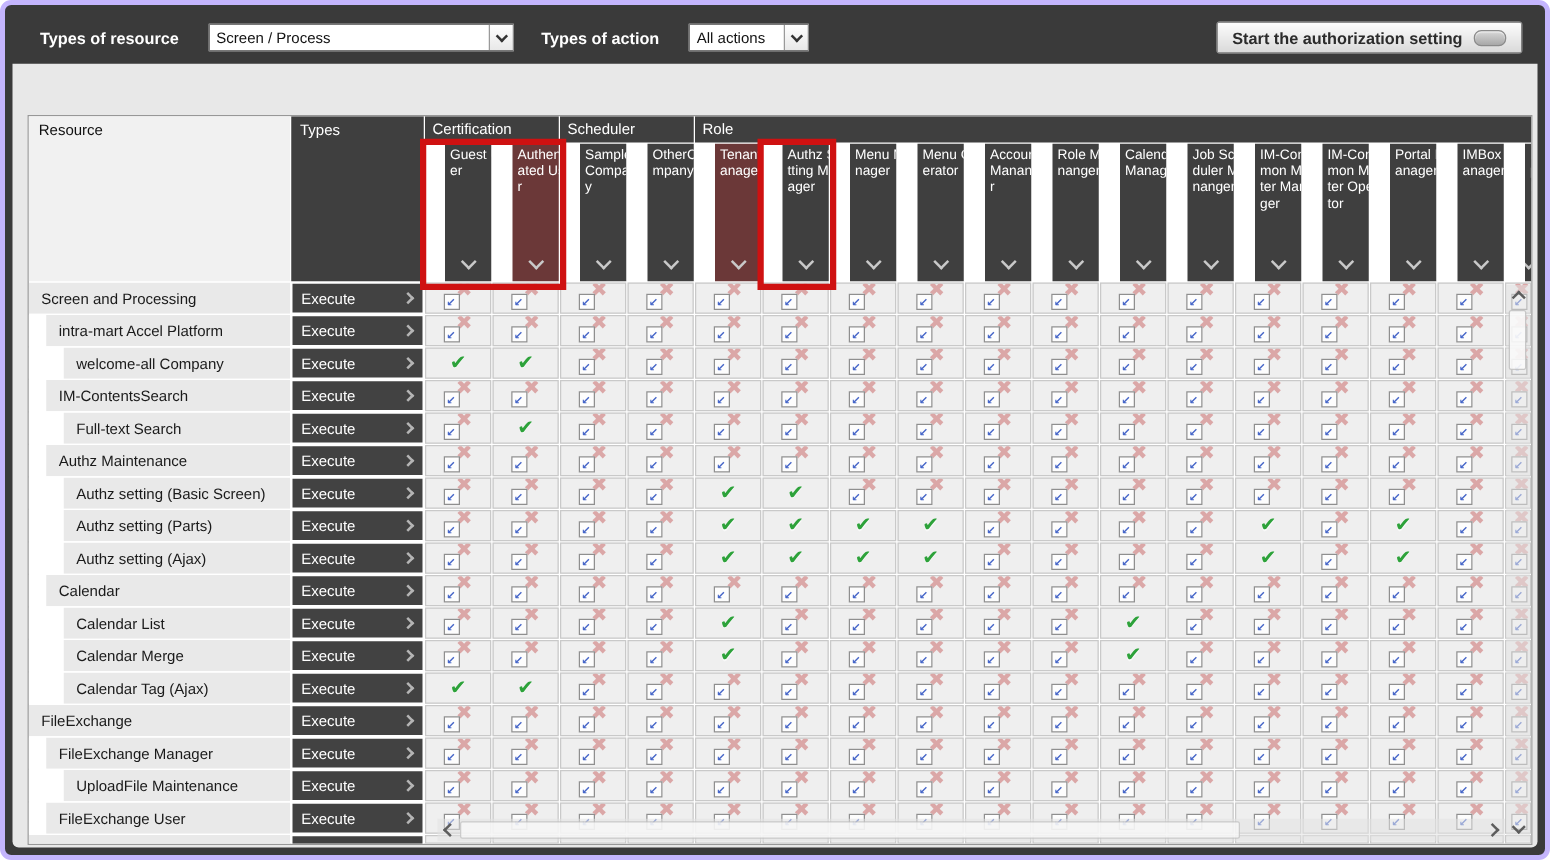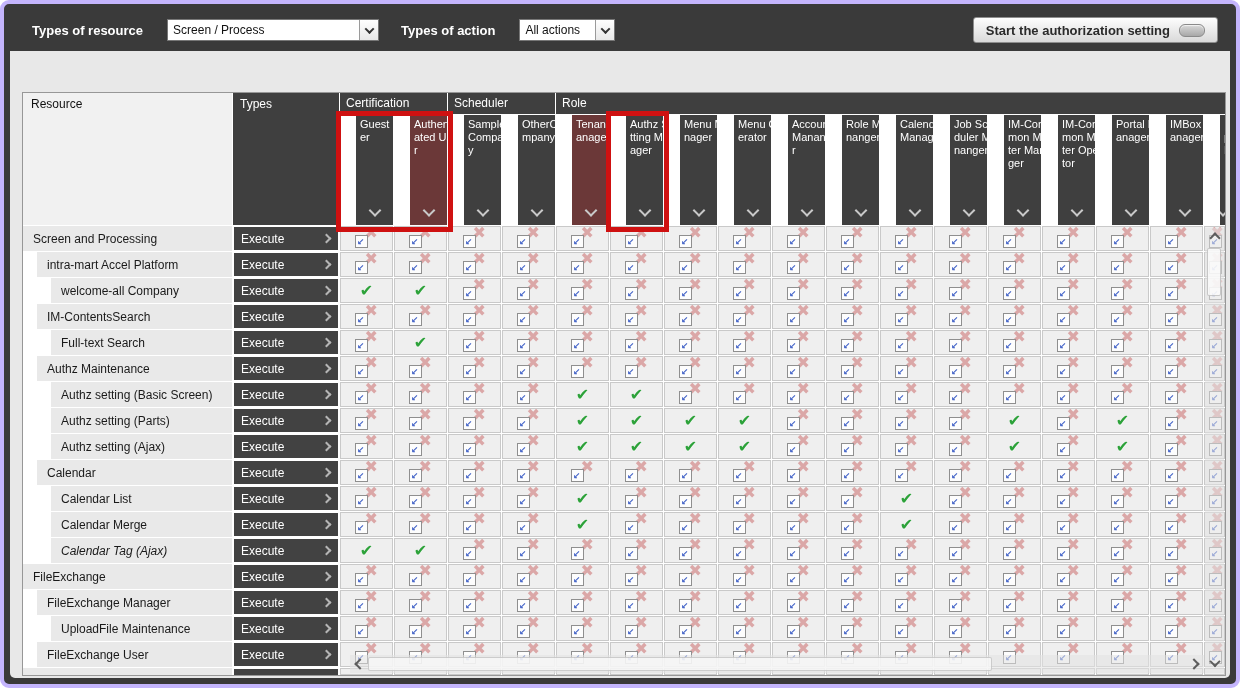--- a/index.html
+++ b/index.html
@@ -71,21 +71,21 @@
   .hthumb{position:absolute;top:2px;bottom:2px;left:18px;width:622px;background:rgba(248,248,248,.8);border:1px solid rgba(140,140,140,.4);border-radius:2px;cursor:pointer;}
 </style>
 </head>
 <body>
 
 <div class="screen">
   <div class="win">
 
     <div class="toolbar">
       <span class="tb-label">Types of resource</span>
-      <div class="sel-box" style="width:212px;">
+      <div class="sel-box" style="width:244px;">
         <span class="sel-text">Screen / Process</span>
         <span class="sel-arrow">
             <span class="chev down"></span>
           </span>
       </div>
       <span class="tb-label">Types of action</span>
       <div class="sel-box" style="width:96px;">
         <span class="sel-text">All actions</span>
         <span class="sel-arrow">
             <span class="chev down"></span>
@@ -1819,21 +1819,21 @@
             </span>
           </div>
           <div class="vcell pcol" style="grid-area: 14 / 19;">
             <span class="ic-deny">
               <span class="dx">✖</span>
               <span class="dbox">
                 <span class="darrow">↙</span>
               </span>
             </span>
           </div>
-          <div class="rescell" style="grid-area: 15 / 1; font-style: italic;">
+          <div class="rescell" style="grid-area: 15 / 1;">
             <div class="res-box" style="margin-left: 28px;">Calendar Tag (Ajax)</div>
           </div>
           <div class="actcell" style="grid-area: 15 / 2;">
             <div class="exec-btn">
               <span>Execute</span>
               <span class="chev right"></span>
             </div>
           </div>
           <div class="vcell" style="grid-area: 15 / 3;">
             <span class="ic-check">✔</span>

